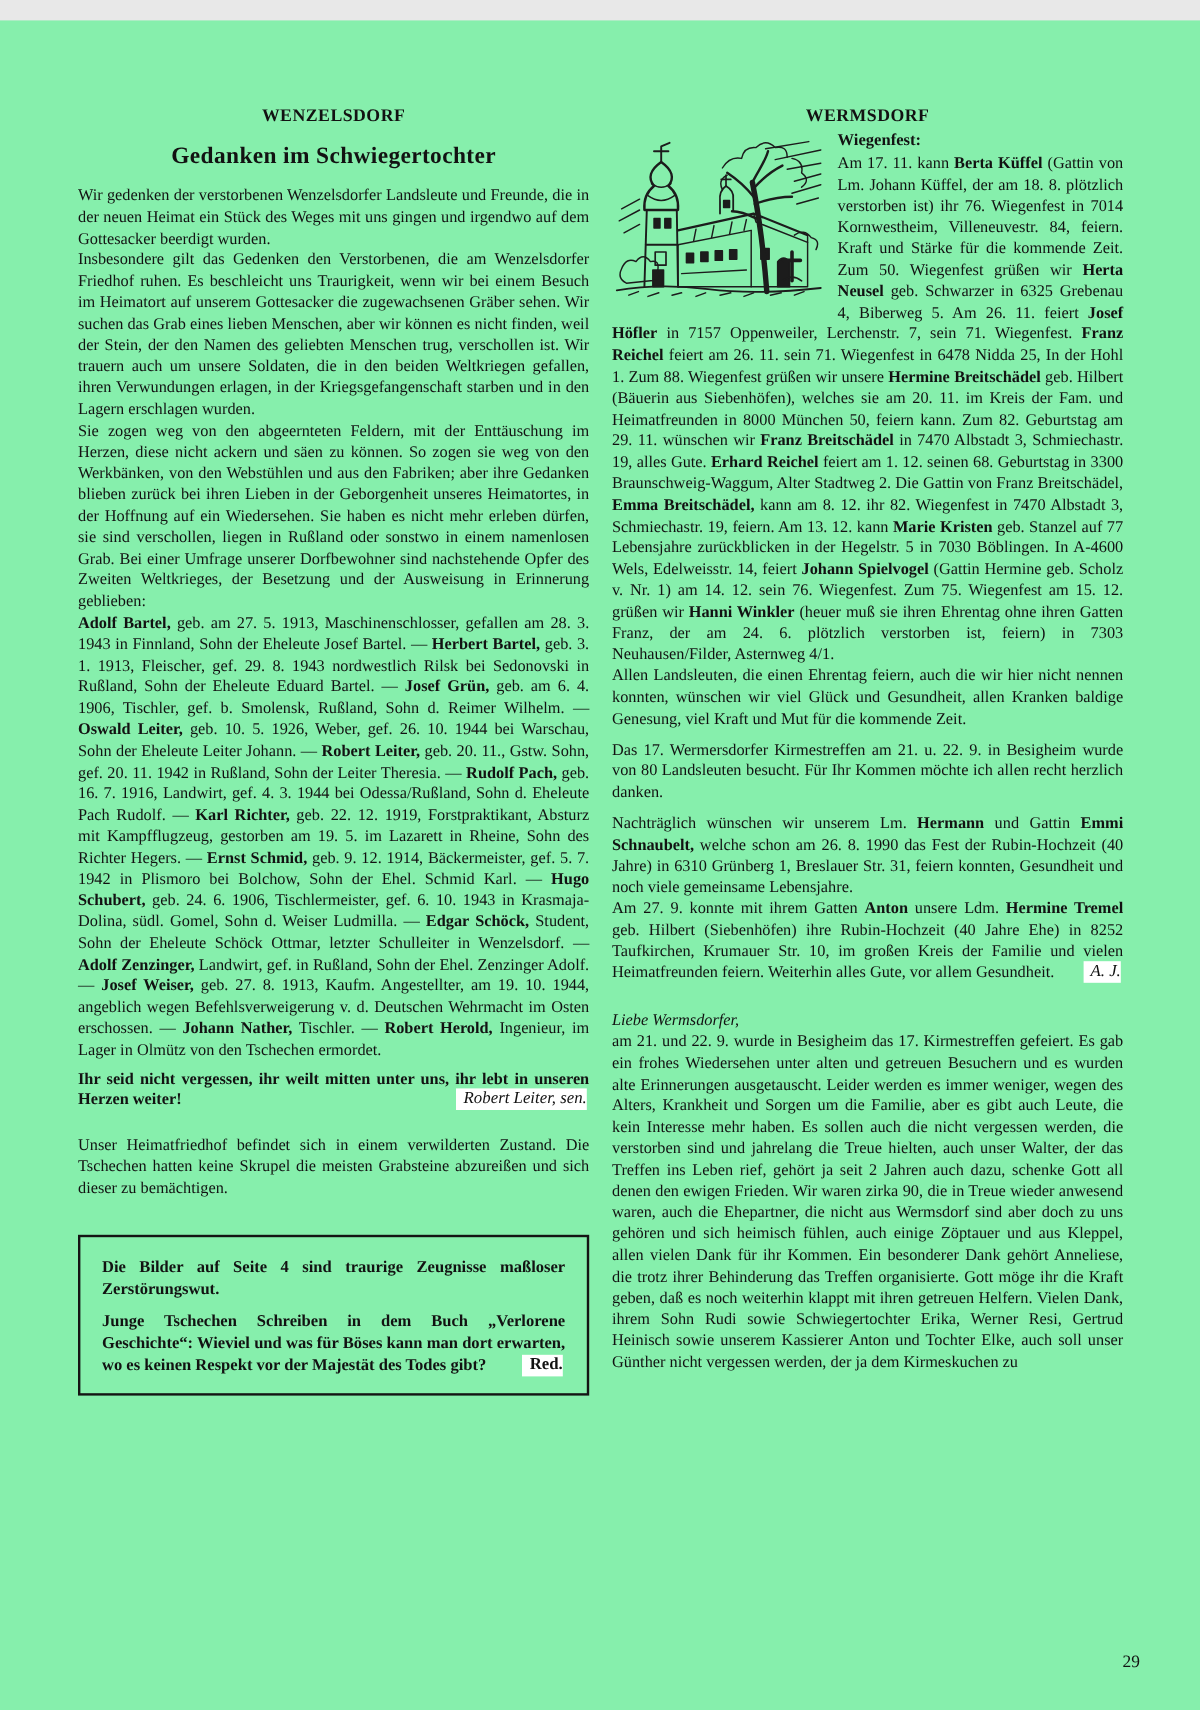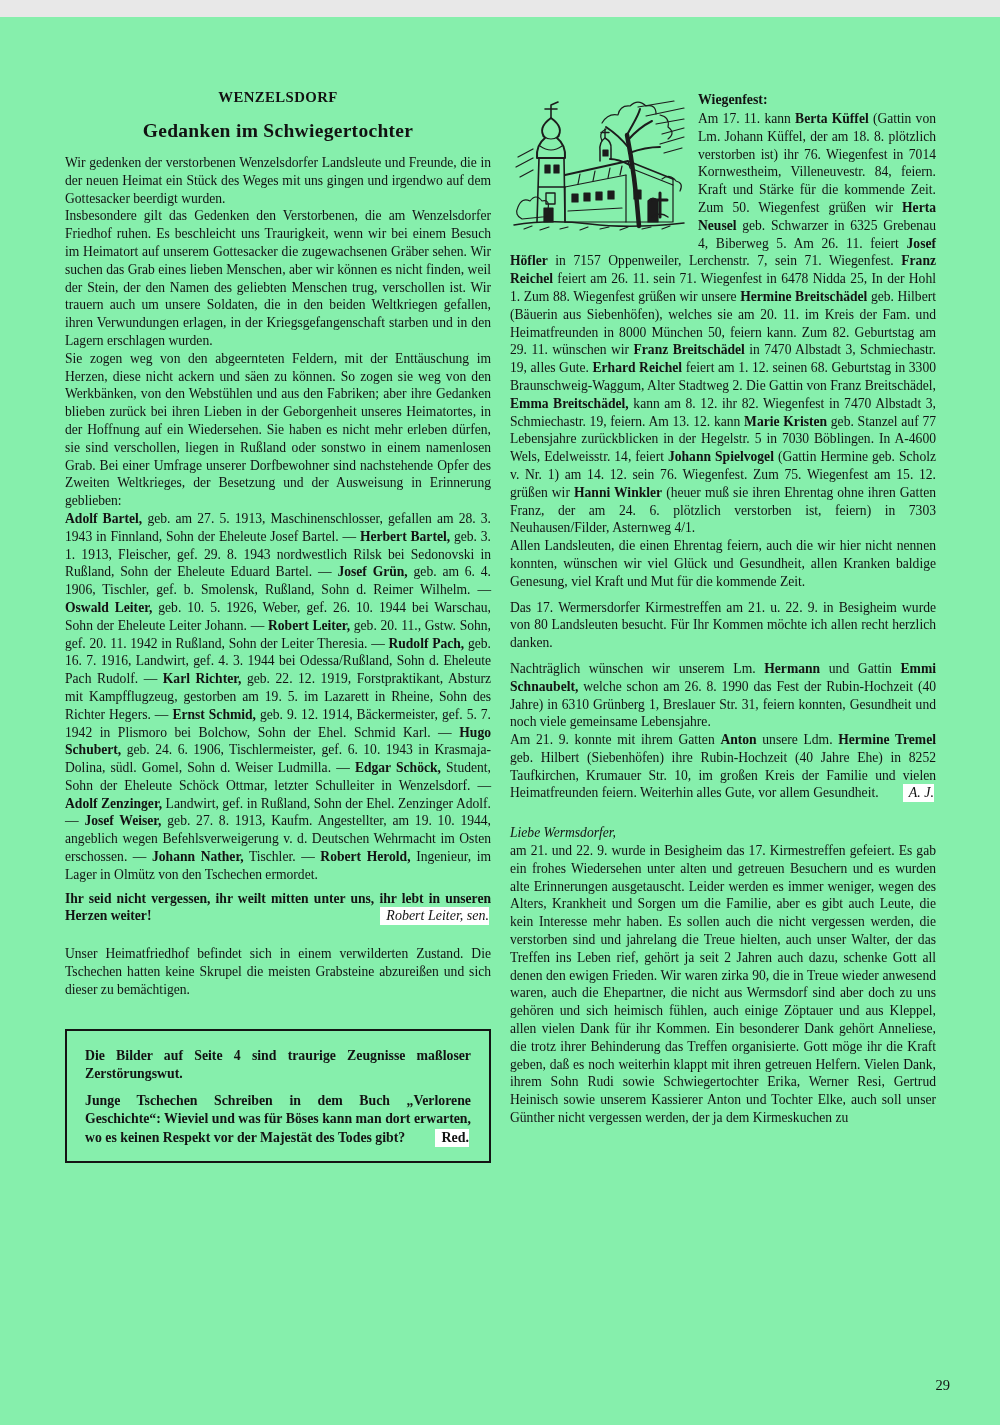--- a/index.html
+++ b/index.html
@@ -79,20 +79,21 @@
     <div class="notice-box">
       <p>Die Bilder auf Seite 4 sind traurige Zeugnisse maßloser Zerstörungswut.</p>
       <p class="sp8 rel">
         <span>Junge Tschechen Schreiben in dem Buch „Verlorene Geschichte“: Wieviel und was für Böses kann man dort erwarten, wo es keinen Respekt vor der Majestät des Todes gibt?</span>
         <span class="sig">Red.</span>
       </p>
     </div>
   </div>
 
   <div class="col col-right">
+    <div class="col-header">WERMSDORF</div>
 
     <div>
       <svg class="church" viewBox="0 0 178 138" xmlns="http://www.w3.org/2000/svg" aria-hidden="true">
         <g stroke="#1c1c1c" fill="none" stroke-width="1.2" stroke-linecap="round" stroke-linejoin="round">
 
           <path d="M128,12 l36,-6 M136,21 l38,-8 M146,29 l28,-5 M152,39 l22,-6 M150,49 l24,-7 M154,58 l18,-5"></path>
           <path d="M8,62 l15,-8 M6,72 l17,-9 M10,82 l13,-7"></path>
 
           <path d="M27,63 Q26,50 35,43 Q27,33 41,23 Q55,33 47,43 Q56,50 55,63 Z" stroke-width="2"></path>
           <path d="M41,23 L41,10 M35,14 L47,14 M41,10 l7,-3" stroke-width="1.6"></path>
@@ -137,21 +138,21 @@
       </svg>
       <div class="geb-head">Wiegenfest:</div>
       <p><span>Am 17. 11. kann </span><span class="b">Berta Küffel</span><span> (Gattin von Lm. Johann Küffel, der am 18. 8. plötzlich verstorben ist) ihr 76. Wiegenfest in 7014 Kornwestheim, Villeneuvestr. 84, feiern. Kraft und Stärke für die kommende Zeit. Zum 50. Wiegenfest grüßen wir </span><span class="b">Herta Neusel</span><span> geb. Schwarzer in 6325 Grebenau 4, Biberweg 5. Am 26. 11. feiert </span><span class="b">Josef Höfler</span><span> in 7157 Oppenweiler, Lerchenstr. 7, sein 71. Wiegenfest. </span><span class="b">Franz Reichel</span><span> feiert am 26. 11. sein 71. Wiegenfest in 6478 Nidda 25, In der Hohl 1. Zum 88. Wiegenfest grüßen wir unsere </span><span class="b">Hermine Breitschädel</span><span> geb. Hilbert (Bäuerin aus Siebenhöfen), welches sie am 20. 11. im Kreis der Fam. und Heimatfreunden in 8000 München 50, feiern kann. Zum 82. Geburtstag am 29. 11. wünschen wir </span><span class="b">Franz Breitschädel</span><span> in 7470 Albstadt 3, Schmiechastr. 19, alles Gute. </span><span class="b">Erhard Reichel</span><span> feiert am 1. 12. seinen 68. Geburtstag in 3300 Braunschweig-Waggum, Alter Stadtweg 2. Die Gattin von Franz Breitschädel, </span><span class="b">Emma Breitschädel,</span><span> kann am 8. 12. ihr 82. Wiegenfest in 7470 Albstadt 3, Schmiechastr. 19, feiern. Am 13. 12. kann </span><span class="b">Marie Kristen</span><span> geb. Stanzel auf 77 Lebensjahre zurückblicken in der Hegelstr. 5 in 7030 Böblingen. In A-4600 Wels, Edelweisstr. 14, feiert </span><span class="b">Johann Spielvogel</span><span> (Gattin Hermine geb. Scholz v. Nr. 1) am 14. 12. sein 76. Wiegenfest. Zum 75. Wiegenfest am 15. 12. grüßen wir </span><span class="b">Hanni Winkler</span><span> (heuer muß sie ihren Ehrentag ohne ihren Gatten Franz, der am 24. 6. plötzlich verstorben ist, feiern) in 7303 Neuhausen/Filder, Asternweg 4/1.</span></p>
     </div>
 
     <p>Allen Landsleuten, die einen Ehrentag feiern, auch die wir hier nicht nennen konnten, wünschen wir viel Glück und Gesundheit, allen Kranken baldige Genesung, viel Kraft und Mut für die kommende Zeit.</p>
     <p class="sp8">Das 17. Wermersdorfer Kirmestreffen am 21. u. 22. 9. in Besigheim wurde von 80 Landsleuten besucht. Für Ihr Kommen möchte ich allen recht herzlich danken.</p>
     <p class="sp8"><span>Nachträglich wünschen wir unserem Lm. </span><span class="b">Hermann</span><span> und Gattin </span><span class="b">Emmi Schnaubelt,</span><span> welche schon am 26. 8. 1990 das Fest der Rubin-Hochzeit (40 Jahre) in 6310 Grünberg 1, Breslauer Str. 31, feiern konnten, Gesundheit und noch viele gemeinsame Lebensjahre.</span></p>
 
     <p class="rel">
-      <span><span>Am 21. 9. konnte mit ihrem Gatten </span><span class="b">Anton</span><span> unsere Ldm. </span><span class="b">Hermine Tremel</span><span> geb. Hilbert (Siebenhöfen) ihre Rubin-Hochzeit (40 Jahre Ehe) in 8252 Taufkirchen, Krumauer Str. 10, im großen Kreis der Familie und vielen Heimatfreunden feiern. Weiterhin alles Gute, vor allem Gesundheit.</span></span>
+      <span><span>Am 27. 9. konnte mit ihrem Gatten </span><span class="b">Anton</span><span> unsere Ldm. </span><span class="b">Hermine Tremel</span><span> geb. Hilbert (Siebenhöfen) ihre Rubin-Hochzeit (40 Jahre Ehe) in 8252 Taufkirchen, Krumauer Str. 10, im großen Kreis der Familie und vielen Heimatfreunden feiern. Weiterhin alles Gute, vor allem Gesundheit.</span></span>
       <span class="sig">A. J.</span>
     </p>
 
     <p class="salutation">Liebe Wermsdorfer,</p>
     <p>am 21. und 22. 9. wurde in Besigheim das 17. Kirmestreffen gefeiert. Es gab ein frohes Wiedersehen unter alten und getreuen Besuchern und es wurden alte Erinnerungen ausgetauscht. Leider werden es immer weniger, wegen des Alters, Krankheit und Sorgen um die Familie, aber es gibt auch Leute, die kein Interesse mehr haben. Es sollen auch die nicht vergessen werden, die verstorben sind und jahrelang die Treue hielten, auch unser Walter, der das Treffen ins Leben rief, gehört ja seit 2 Jahren auch dazu, schenke Gott all denen den ewigen Frieden. Wir waren zirka 90, die in Treue wieder anwesend waren, auch die Ehepartner, die nicht aus Wermsdorf sind aber doch zu uns gehören und sich heimisch fühlen, auch einige Zöptauer und aus Kleppel, allen vielen Dank für ihr Kommen. Ein besonderer Dank gehört Anneliese, die trotz ihrer Behinderung das Treffen organisierte. Gott möge ihr die Kraft geben, daß es noch weiterhin klappt mit ihren getreuen Helfern. Vielen Dank, ihrem Sohn Rudi sowie Schwiegertochter Erika, Werner Resi, Gertrud Heinisch sowie unserem Kassierer Anton und Tochter Elke, auch soll unser Günther nicht vergessen werden, der ja dem Kirmeskuchen zu</p>
   </div>
 
   <div class="page-number">29</div>
 </div>
 

